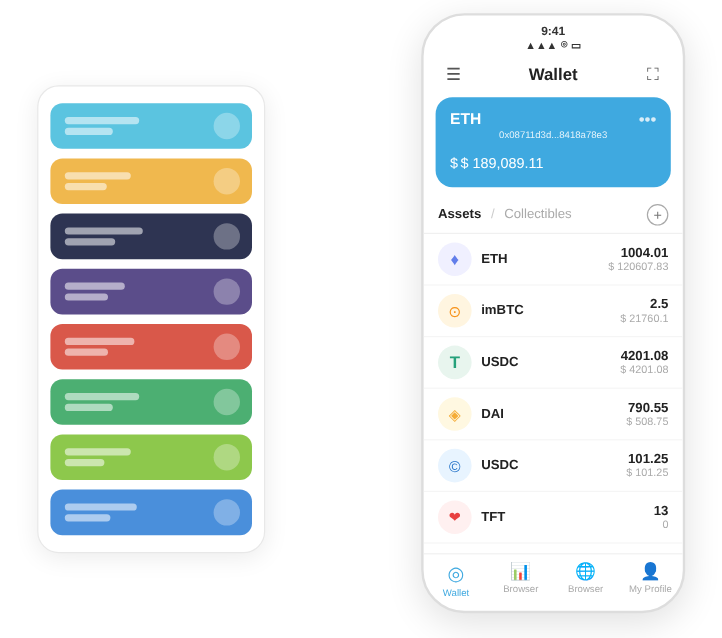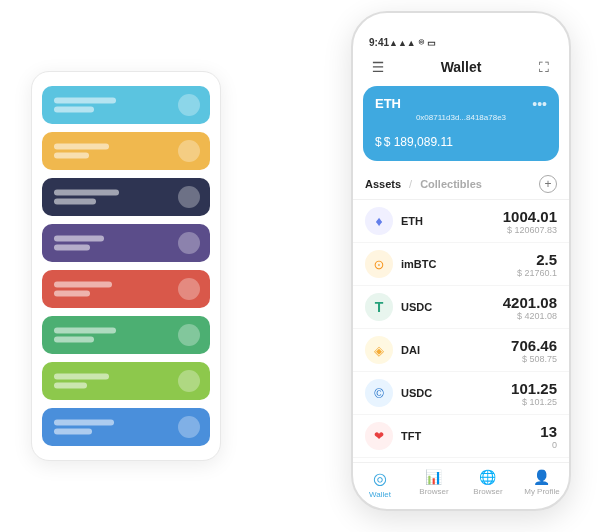--- a/index.html
+++ b/index.html
@@ -91,24 +91,25 @@
       box-shadow: 0 8px 30px rgba(0,0,0,0.12);
       overflow: hidden;
       display: flex;
       flex-direction: column;
     }
 
     
     .phone-status-bar {
       display: flex;
       align-items: center;
-      padding: 24px 16px 4px;
+      padding: 8px 16px 4px;
       font-size: 10px;
       color: #333;
       font-weight: 600;
+      flex-direction: column;
     }
 
     .status-icons {
       display: flex;
       gap: 3px;
       align-items: center;
       font-size: 9px;
     }
 
     
@@ -192,21 +193,20 @@
       font-size: 11px;
     }
 
     .tab-active {
       color: #222;
       font-weight: 600;
     }
 
     .tab-inactive {
       color: #aaa;
-      font-weight: bold;
     }
 
     .tab-divider {
       color: #ccc;
       font-size: 11px;
     }
 
     .add-btn {
       width: 18px;
       height: 18px;
@@ -249,21 +249,21 @@
       font-weight: 600;
       color: #222;
       flex: 1;
     }
 
     .asset-amounts {
       text-align: right;
     }
 
     .asset-amount-main {
-      font-size: 15px;
+      font-size: 11px;
       font-weight: 600;
       color: #222;
     }
 
     .asset-amount-usd {
       font-size: 9px;
       color: #aaa;
     }
 
     
@@ -429,21 +429,21 @@
         <div class="asset-amounts">
           <div class="asset-amount-main">4201.08</div>
           <div class="asset-amount-usd">$ 4201.08</div>
         </div>
       </div>
 
       <div class="asset-row">
         <div class="asset-icon dai-bg" style="color:#f5ac37; font-size:13px;">◈</div>
         <span class="asset-name">DAI</span>
         <div class="asset-amounts">
-          <div class="asset-amount-main">706.46</div>
+          <div class="asset-amount-main">790.55</div>
           <div class="asset-amount-usd">$ 508.75</div>
         </div>
       </div>
 
       <div class="asset-row">
         <div class="asset-icon" style="background:#e8f4ff; color:#2775ca; font-size:13px;">©</div>
         <span class="asset-name">USDC</span>
         <div class="asset-amounts">
           <div class="asset-amount-main">101.25</div>
           <div class="asset-amount-usd">$ 101.25</div>

